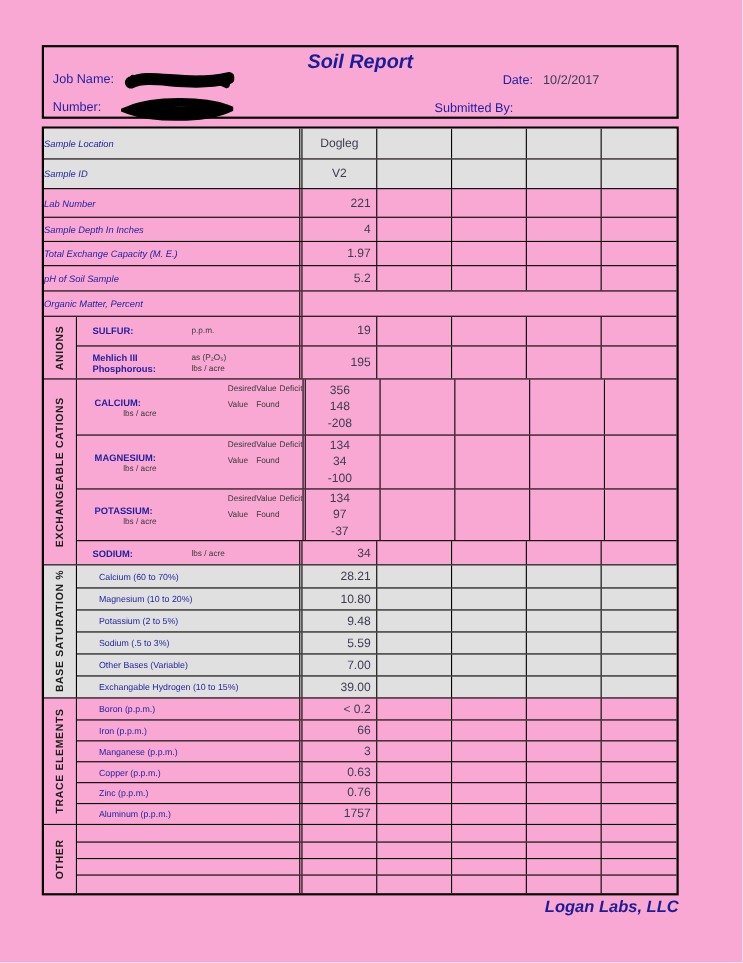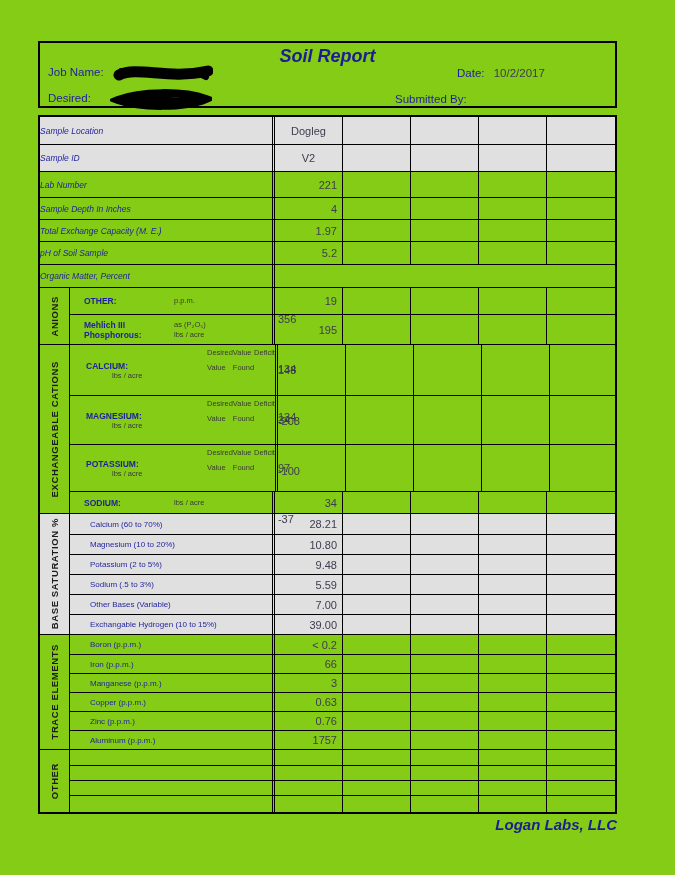--- a/index.html
+++ b/index.html
@@ -1,16 +1,16 @@
 <!DOCTYPE html>
 <html><head>
 <meta charset="utf-8">
 <style>
   html,body { margin:0; padding:0; background:#ffffff; }
-  .page { position:relative; width:675px; height:875px; background:#84cc16; overflow:hidden;
+  .page { position:relative; width:675px; height:875px; background:#f9a8d4; overflow:hidden;
           font-family:"Liberation Sans","DejaVu Sans",sans-serif; color:#000; }
 
   
   .hdr { position:absolute; left:38px; top:41px; width:579px; height:67px;
          border:2px solid #000; box-sizing:border-box; }
   .title { position:absolute; left:0; right:0; top:3px; text-align:center;
            font-size:18px; font-weight:bold; font-style:italic; color:#1c1c96; }
   .hl { position:absolute; font-size:11.5px; color:#1f1f9e; white-space:nowrap; }
   .hv { color:#3c3c50;margin-top:15px; }
   .scrib { position:absolute; }
@@ -53,21 +53,21 @@
   .ca .subs{ flex:1; display:flex; flex-direction:row; justify-content:center;
              font-size:7.5px; color:#3a3a3a; line-height:15px; }
 
   
   .dz { flex:1; display:flex; min-width:0; }
   .c  { flex:0 0 68px; box-sizing:border-box; border-right:1px solid #000; }
   .c:last-child { border-right:none; }
   .v  { display:flex; align-items:center; justify-content:flex-end; padding-right:5px;
         font-size:11px; color:#3c3c50; }
   .vc { justify-content:center; padding-right:0; }
-  .v3 { flex-direction:column; justify-content:center; align-items:flex-start; line-height:15px;gap:36px; }
+  .v3 { flex-direction:column; justify-content:center; align-items:center; line-height:15px; }
 
   
   .h27{height:27px}.h26{height:26px}.h22{height:22px}.h23{height:23px}
   .h30{height:30px}.h50{height:50px}.h49{height:49px}.h47{height:47px}
   .h20{height:20px}.h19{height:19px}.h15{height:15px}.h17{height:17px}
 
   .footer { position:absolute; top:816px; right:58px; font-size:15px; font-weight:bold;
             font-style:italic; color:#1c1c96; }
 </style>
 </head>
@@ -75,21 +75,21 @@
 
 <div class="page">
 
   <div class="hdr">
     <div class="title">Soil Report</div>
     <div class="hl" style="left:8px; top:23px;">Job Name:</div>
     <svg class="scrib" style="left:73px; top:19px;" width="100" height="23" viewBox="0 0 100 23">
       <path d="M6 13 C 25 4, 55 18, 95 9" stroke="#000" stroke-width="11" fill="none" stroke-linecap="round"></path>
       <path d="M8 9 C 35 17, 70 3, 93 15" stroke="#000" stroke-width="6" fill="none" stroke-linecap="round"></path>
     </svg>
-    <div class="hl" style="left:8px; top:49px;">Desired:</div>
+    <div class="hl" style="left:8px; top:49px;">Number:</div>
     <svg class="scrib" style="left:70px; top:45px;" width="102" height="23" viewBox="0 0 102 23">
       <path d="M8 12 C 30 3, 75 3, 96 11 C 75 20, 30 20, 8 12 Z" stroke="#000" stroke-width="8" fill="none" stroke-linecap="round"></path>
       <path d="M12 12 C 40 8, 65 16, 90 10" stroke="#000" stroke-width="6" fill="none" stroke-linecap="round"></path>
     </svg>
     <div class="hl" style="left:417px; top:24px;">
       <span>Date:</span>
       <span class="hv" style="margin-left:6px;">10/2/2017</span>
     </div>
     <div class="hl" style="left:355px; top:50px;">Submitted By:</div>
   </div>
@@ -178,21 +178,21 @@
       </div>
     </div>
 
     <div class="sec">
       <div class="vlab">
           <span>ANIONS</span>
         </div>
       <div class="secbody">
         <div class="row h26">
           <div class="lzs an">
-            <span class="nm">OTHER:</span>
+            <span class="nm">SULFUR:</span>
             <span class="un">
                 <span>p.p.m.</span>
               </span>
           </div>
           <div class="dz">
               <div class="c v">19</div>
               <div class="c"></div>
               <div class="c"></div>
               <div class="c"></div>
               <div class="c"></div>

